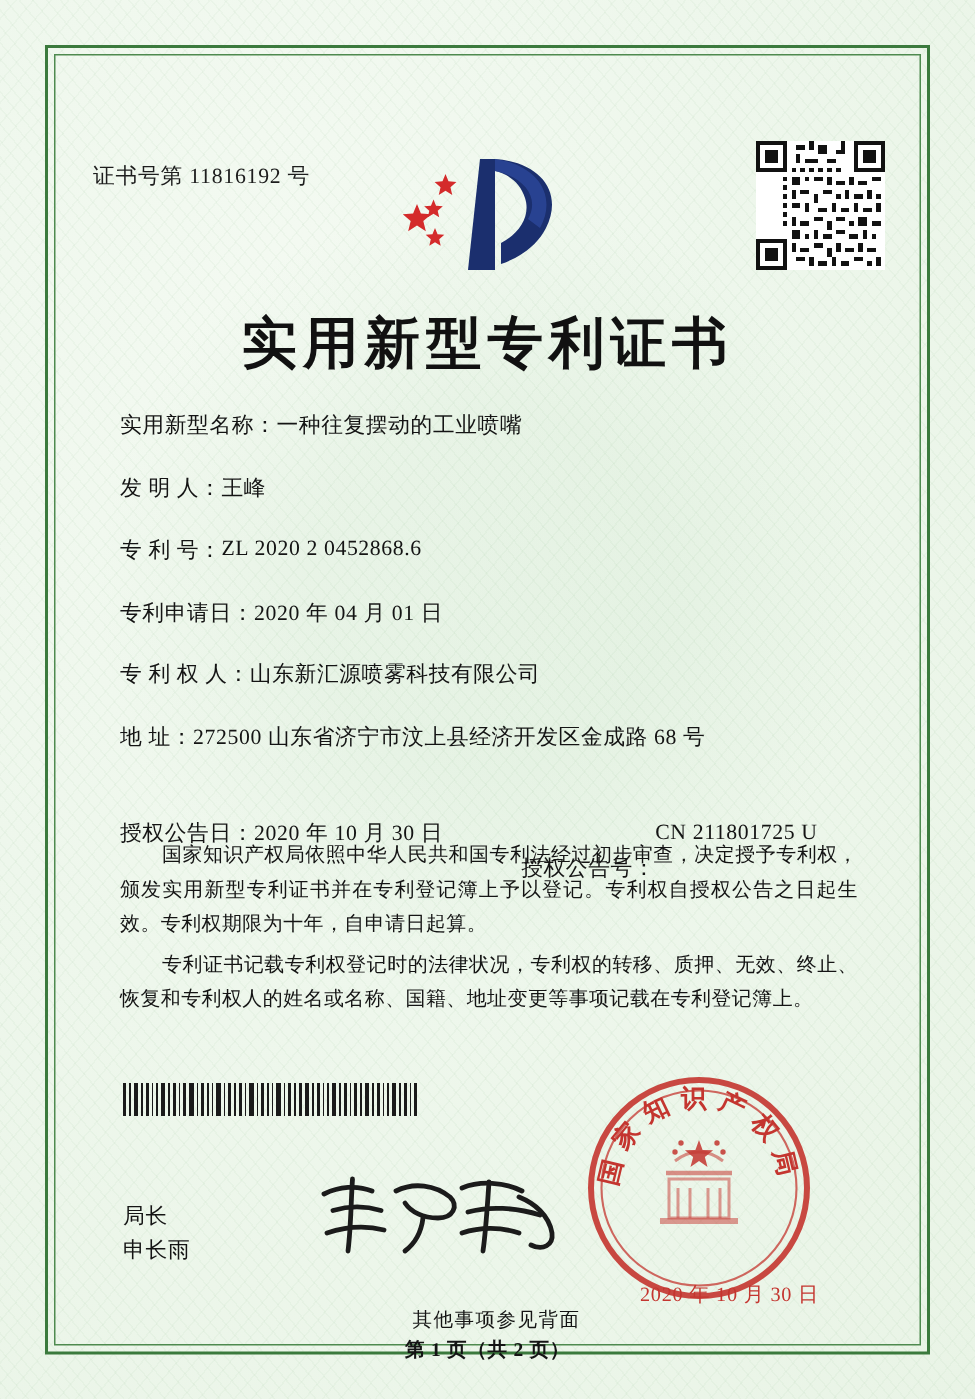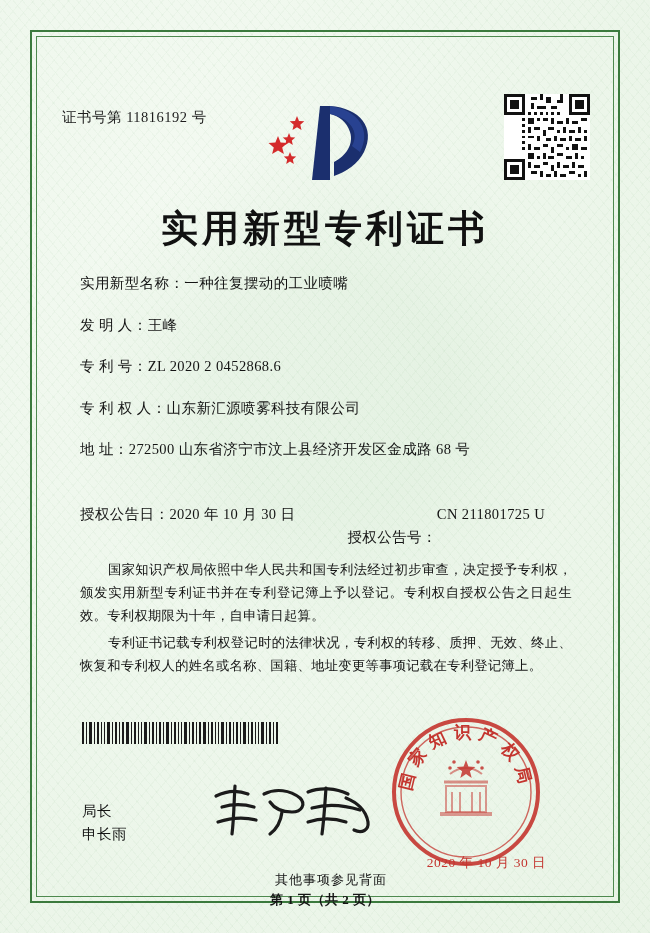--- a/index.html
+++ b/index.html
@@ -348,20 +348,24 @@
       </div>
       <div class="field-row">
         <span class="field-label">发 明 人：</span>
         <span class="field-value">王峰</span>
       </div>
       <div class="field-row">
         <span class="field-label">专 利 号：</span>
         <span class="field-value">ZL 2020 2 0452868.6</span>
       </div>
       <div class="field-row">
+        <span class="field-label">专利申请日：</span>
+        <span class="field-value">2020 年 04 月 01 日</span>
+      </div>
+      <div class="field-row">
         <span class="field-label">专 利 权 人：</span>
         <span class="field-value">山东新汇源喷雾科技有限公司</span>
       </div>
       <div class="field-row">
         <span class="field-label">地       址：</span>
         <span class="field-value">272500 山东省济宁市汶上县经济开发区金成路 68 号</span>
       </div>
       <div class="field-row">
         <span class="field-label">授权公告日：</span>
         <span class="field-value">2020 年 10 月 30 日</span>

